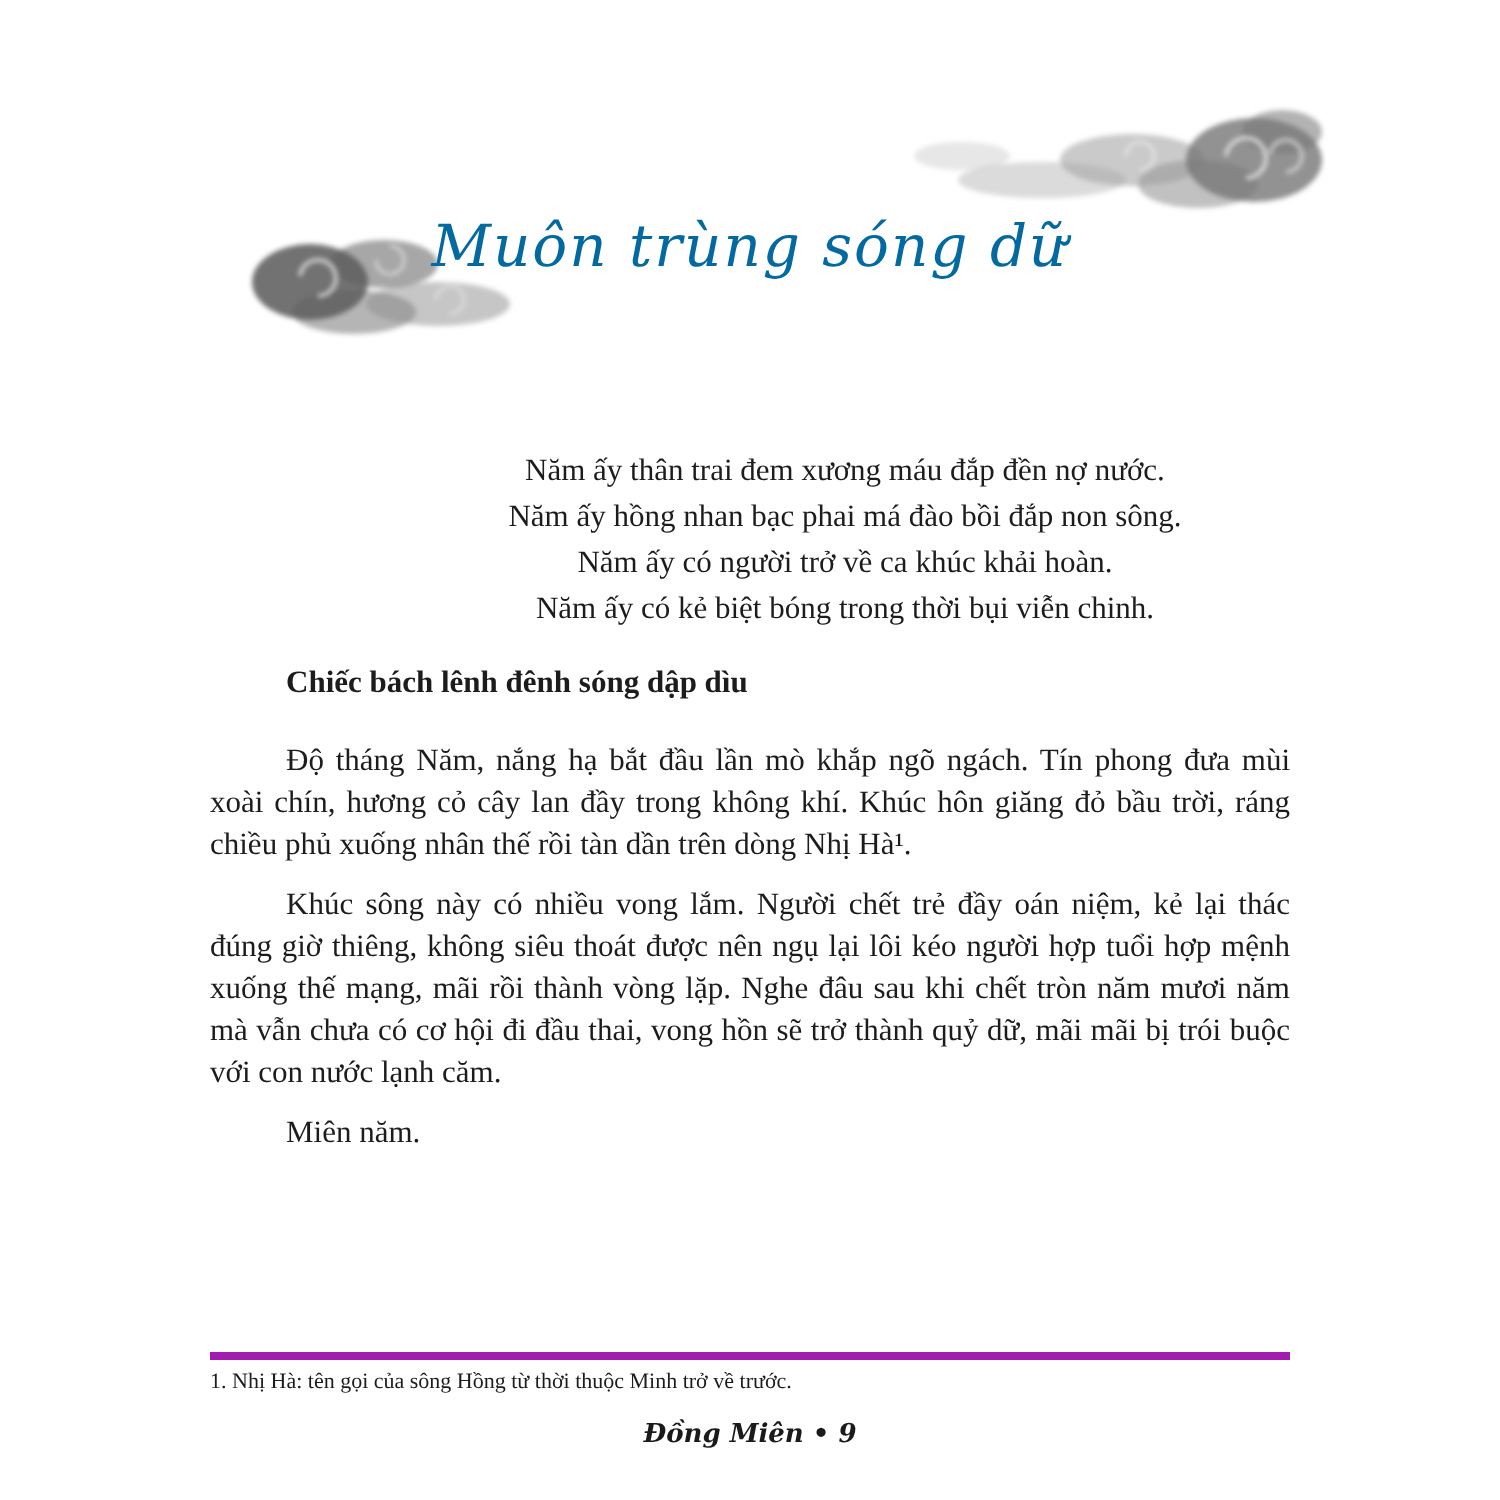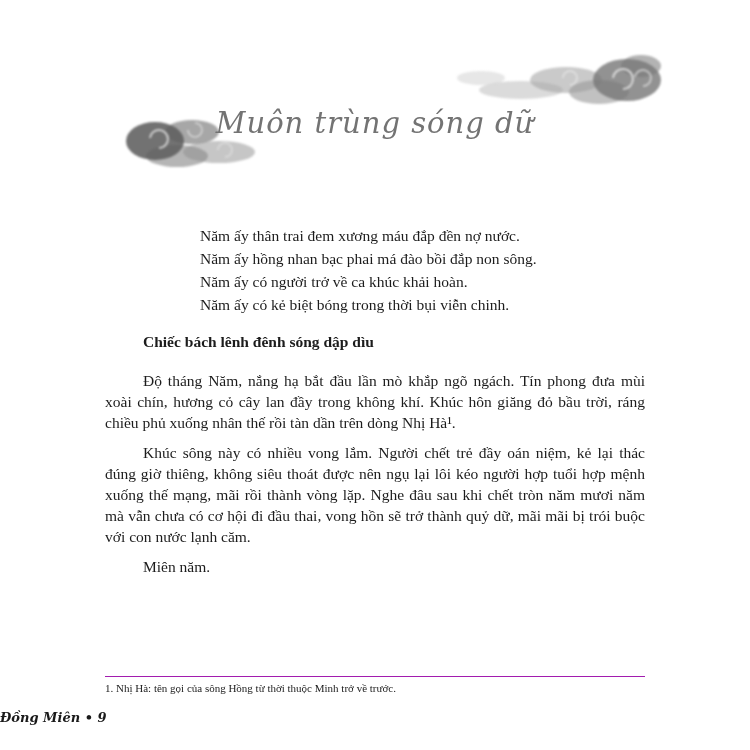--- a/index.html
+++ b/index.html
@@ -22,57 +22,58 @@
     top: 104px;
     left: 0;
     width: 100%;
     text-align: center;
     font-family: "DejaVu Serif", serif;
     font-style: italic;
     font-weight: 500;
     font-size: 29px;
     line-height: 38px;
     letter-spacing: 1px;
-    color: #737373;
+    color: #0369a1;
   }
   .content {
     position: absolute;
     top: 224px;
     left: 105px;
     width: 540px;
     font-size: 15.5px;
     line-height: 21px;
     text-align: justify;
   }
-  .poem { margin-left: 95px; margin-bottom: 15px; text-align: left; }
+  .poem { margin-left: 95px; margin-bottom: 15px; text-align: center; }
   .poem p { line-height: 23px; }
   .section-heading {
     font-weight: bold;
     text-indent: 38px;
     margin-top: 8px;
     margin-bottom: 18px;
     text-align: left;
   }
   .body-para { text-indent: 38px; margin-bottom: 9px; }
   .footnote-block {
     position: absolute;
     top: 676px;
     left: 105px;
     width: 540px;
-    border-top: 1px solid #a21caf;
+    border-top: 4px solid #a21caf;
     padding-top: 4px;
     font-size: 11px;
     line-height: 14px;
     text-align: left;
   }
   .footer {
     position: absolute;
     top: 710px;
     left: 0;
     width: 100%;
+    text-align: center;
     font-family: "DejaVu Serif", serif;
     font-style: italic;
     font-weight: bold;
     font-size: 13px;
     color: #1a1a1a;
   }
 </style>
 </head>
 <body>
 

